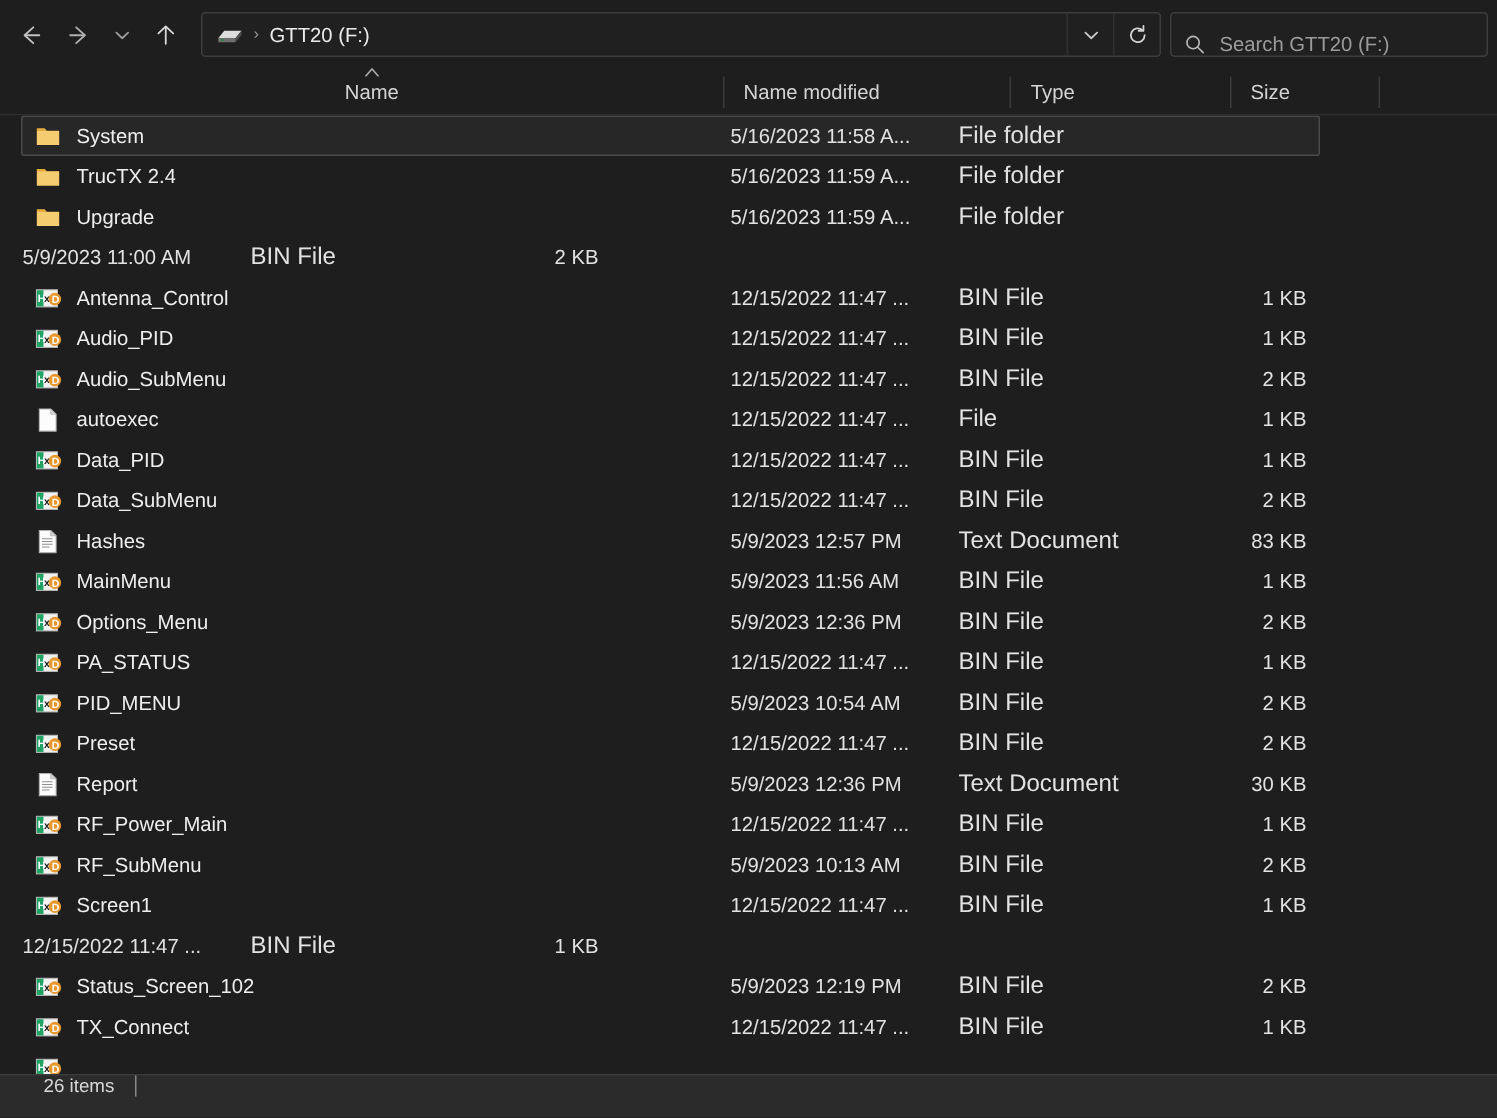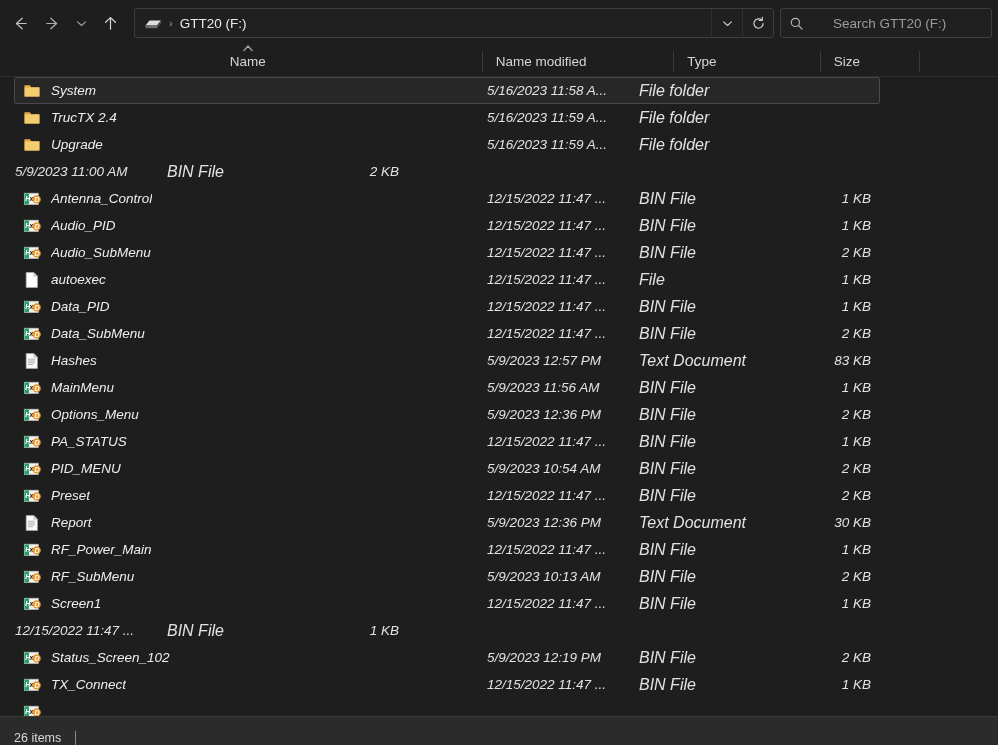--- a/index.html
+++ b/index.html
@@ -88,25 +88,24 @@
   }
   .addr-btn:first-of-type { border-left: none; }
 
   .searchbox {
     flex: 0 0 212px;
     height: 30px;
     border: 1px solid #3d3d3d;
     background: #202020;
     border-radius: 3px;
     display: flex;
-    align-items: center;
+    align-items: flex-end;
     padding: 0 8px;
     box-sizing: border-box;
     margin-right: 6px;
-    gap: 20px;
   }
   .search-icon { flex: 0 0 auto; margin-right: 9px; color: #b5b5b5; display: flex; }
   .search-placeholder {
     font-size: 13.5px;
     color: #9b9b9b;
     white-space: nowrap;
     overflow: hidden;
   }
 
   
@@ -150,21 +149,20 @@
     left: 240px;
     color: #a5a5a5;
   }
 
   
   .filelist {
     flex: 1 1 auto;
     overflow: hidden;
     position: relative;
     background: #1e1e1e;
-    font-style: italic;
   }
   .row {
     height: 27px;
     display: flex;
     align-items: center;
     box-sizing: border-box;
     margin: 0 118px 0 14px;
     border: 1px solid transparent;
     border-radius: 2px;
     padding-left: 0;
@@ -224,22 +222,22 @@
   }
   .ficon svg { display: block; }
 
   
   .statusbar {
     height: 29px;
     min-height: 29px;
     background: #2b2b2b;
     border-top: 1px solid #3a3a3a;
     display: flex;
-    align-items: flex-end;
-    padding-left: 14px;
+    align-items: flex-start;
+    padding-left: 29px;
     box-sizing: border-box;
   }
   .status-text {
     font-size: 12.5px;
     color: #d8d8d8;
   }
   .status-sep {
     width: 1px;
     height: 14px;
     background: #8a8a8a;

